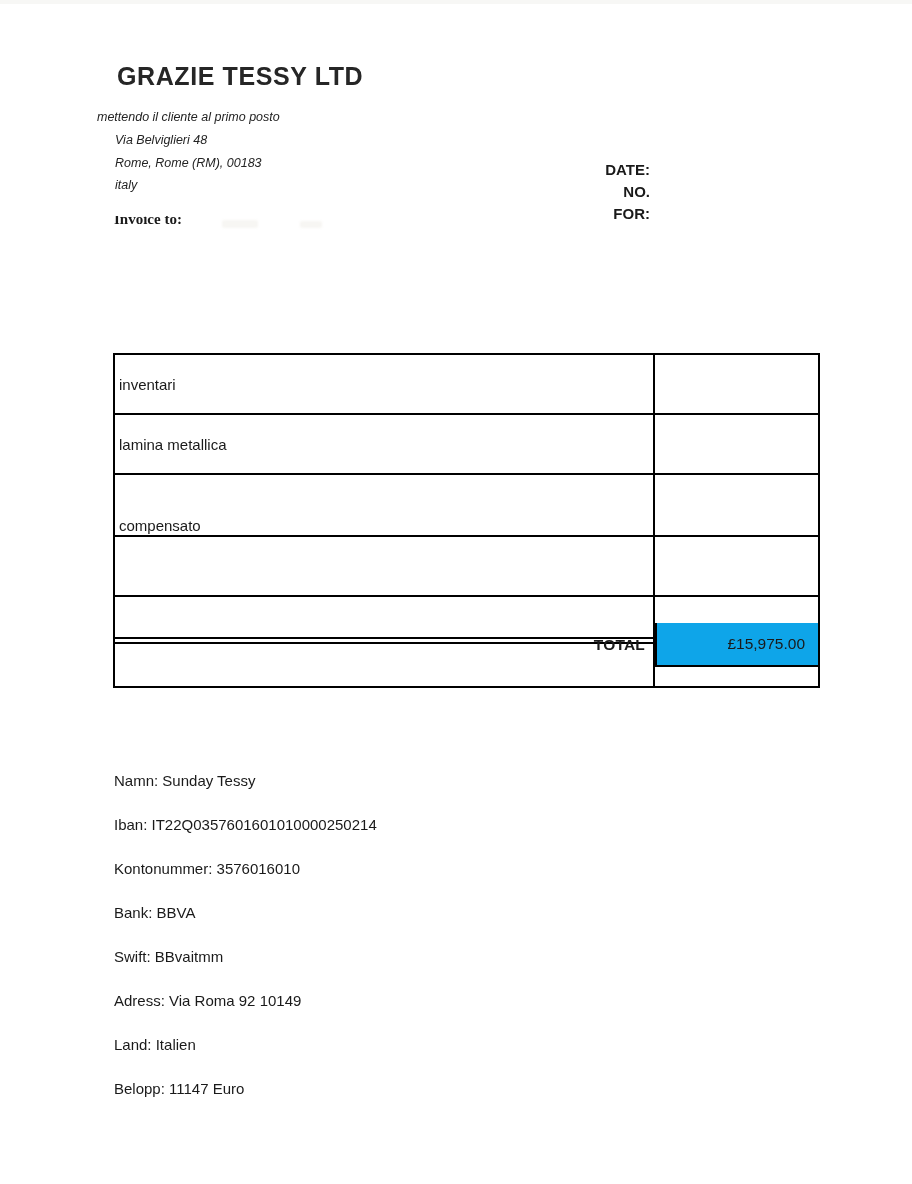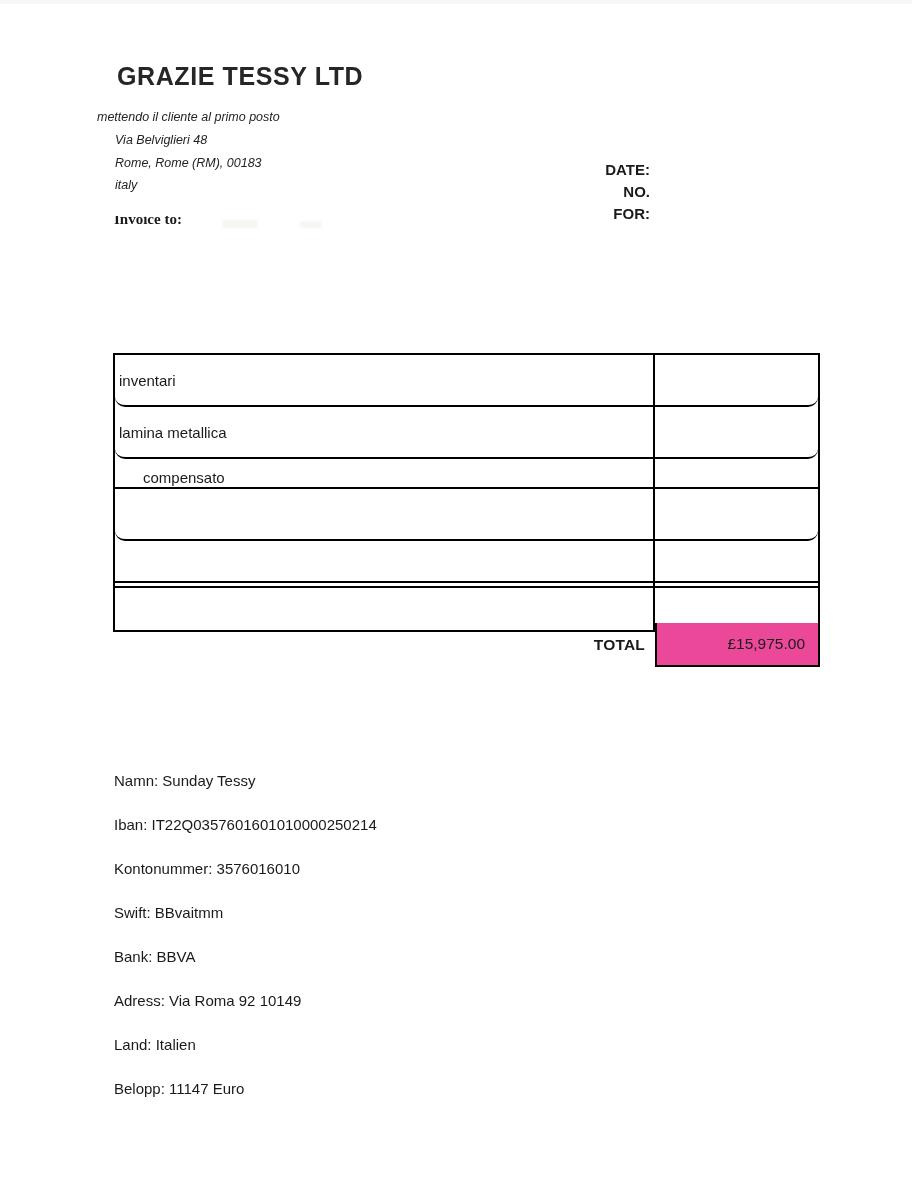--- a/index.html
+++ b/index.html
@@ -115,22 +115,22 @@
     flex: 1;
     display: flex;
     align-items: center;
     padding-left: 4px;
     box-sizing: border-box;
     border-right: 2px solid #000;
     font-size: 15px;
     color: #1a1a1a;
   }
   .cell-amt { width: 163px; box-sizing: border-box; }
-  .h44 { height: 52px; border-radius: 10px; }
-  .h45 { height: 30px; padding-left: 24px; }
+  .h44 { height: 60px; }
+  .h45 { height: 62px; }
   .h42 { height: 42px; }
   .row-sep { height: 5px; }           
   .row-sep .cell-desc { padding: 0; }
   .align-bottom { align-items: flex-end; padding-bottom: 1px; }
 
   
   .total-row {
     position: absolute;
     left: 113px; top: 623px;
     width: 707px; height: 44px;
@@ -145,21 +145,21 @@
     padding-right: 10px;
     box-sizing: border-box;
     font-size: 15.5px;
     font-weight: bold;
     color: #1a1a1a;
     letter-spacing: 0.2px;
   }
   .total-value-cell {
     width: 165px;
     box-sizing: border-box;
-    background: #ec4899;
+    background: #0ea5e9;
     border: 2px solid #000;
     border-top: none;
     display: flex;
     align-items: center;
     justify-content: flex-end;
     padding-right: 13px;
     font-size: 15.5px;
     color: #1a1a1a;
   }
 
@@ -235,19 +235,19 @@
 
   <div class="total-row">
     <div class="total-label-area">TOTAL</div>
     <div class="total-value-cell">£15,975.00</div>
   </div>
 
   <div class="bank-details">
     <div class="bank-line">Namn: Sunday Tessy</div>
     <div class="bank-line">Iban: IT22Q0357601601010000250214</div>
     <div class="bank-line">Kontonummer: 3576016010</div>
+    <div class="bank-line">Bank: BBVA</div>
     <div class="bank-line">Swift: BBvaitmm</div>
-    <div class="bank-line">Bank: BBVA</div>
     <div class="bank-line">Adress: Via Roma 92 10149</div>
     <div class="bank-line">Land: Italien</div>
     <div class="bank-line">Belopp: 11147 Euro</div>
   </div>
 </div>
 
 </body></html>

